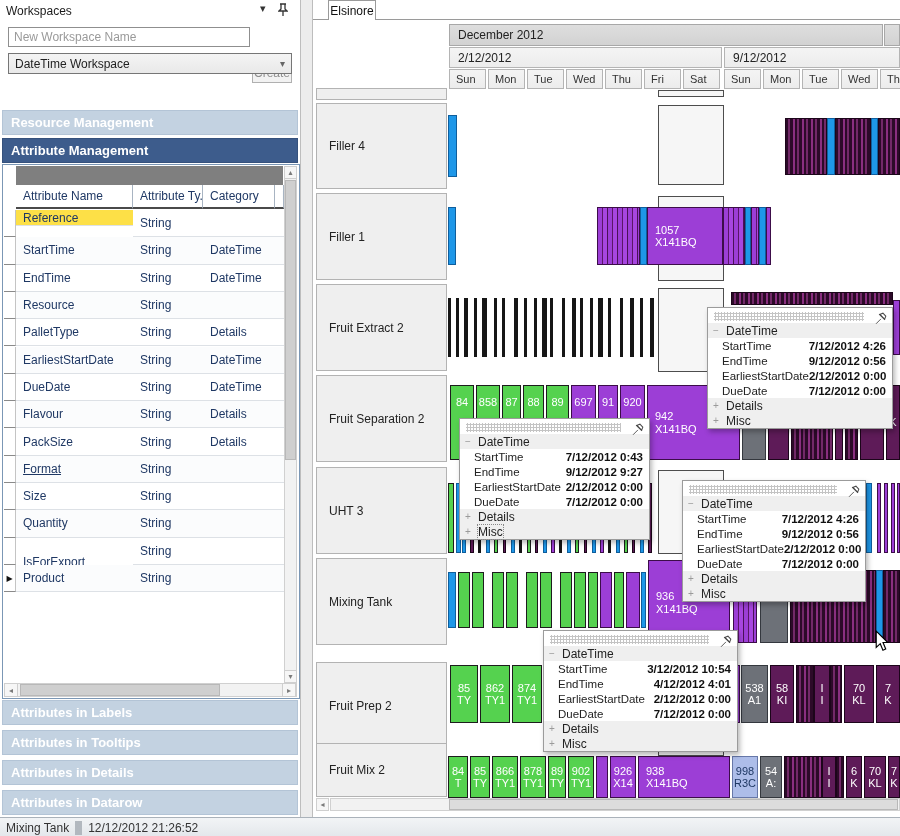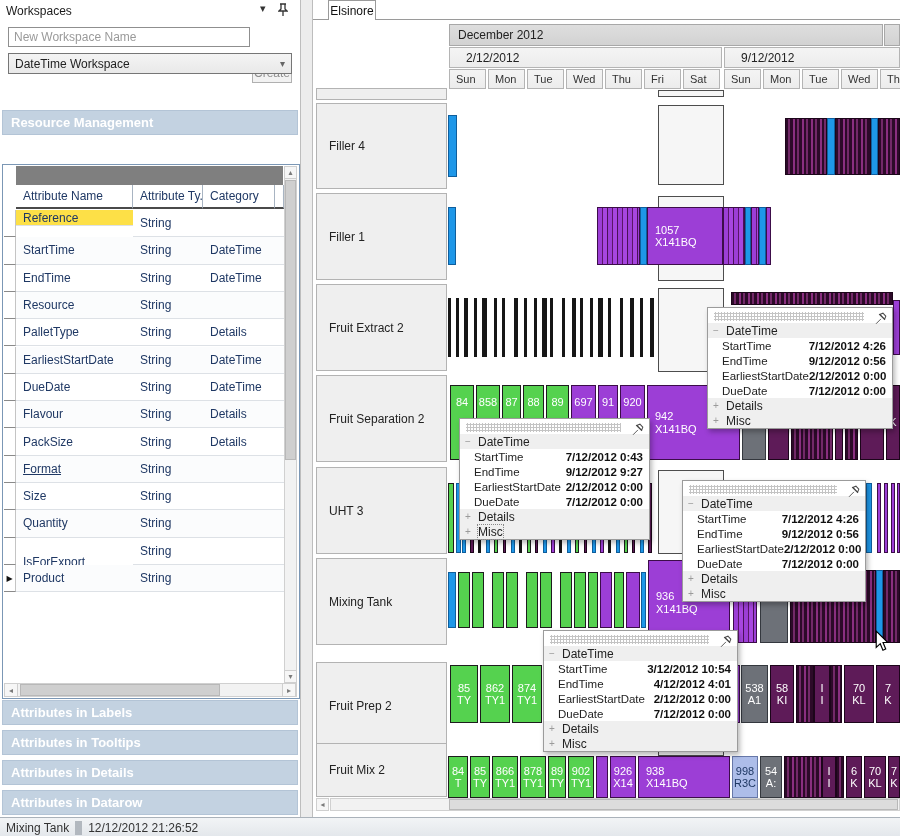--- a/index.html
+++ b/index.html
@@ -43,21 +43,21 @@
     border-top:1px solid #aab2ba;display:flex;align-items:center;color:#333;}
   .statusbar .st-div{width:1px;height:14px;background:#b2b8bf;margin:0 6px;}
   .statusbar span{padding-left:6px;}
   
   .tabline{position:absolute;left:313px;top:19px;width:587px;height:1px;background:#9a9a9a;}
   .tab{position:absolute;left:328px;top:0;width:48px;height:20px;background:#fff;border:1px solid #9a9a9a;
     border-bottom:none;display:flex;align-items:center;justify-content:center;font-size:12px;color:#111;box-sizing:border-box;}
   .mon{position:absolute;top:24px;height:22px;background:linear-gradient(#dedede,#d2d2d2);border:1px solid #a8a8a8;
     display:flex;align-items:center;padding-left:8px;color:#222;box-sizing:border-box;}
   .wk{position:absolute;top:47px;height:21px;background:linear-gradient(#f4f4f4,#ececec);border:1px solid #b4b4b4;
-    display:flex;align-items:center;padding-left:16px;color:#222;box-sizing:border-box;}
+    display:flex;align-items:center;padding-left:8px;color:#222;box-sizing:border-box;}
   .day{position:absolute;top:69px;height:20px;background:linear-gradient(#f4f4f4,#ececec);border:1px solid #b4b4b4;
     display:flex;align-items:center;padding-left:6px;font-size:11px;color:#333;box-sizing:border-box;}
   .rlabel{position:absolute;left:316px;width:131px;background:#efefef;border:1px solid #b3b3b3;
     display:flex;align-items:center;padding-left:12px;color:#222;box-sizing:border-box;}
   
   .bar{position:absolute;box-sizing:border-box;z-index:2;overflow:hidden;display:flex;}
   .bar .lab{width:100%;color:#fff;font-size:11px;line-height:12.5px;}
   .lp-c{align-items:center;}.lp-c .lab{text-align:center;}
   .lp-l{align-items:center;}.lp-l .lab{text-align:left;padding-left:7px;}
   .lp-t{align-items:flex-start;}.lp-t .lab{text-align:center;padding-top:10px;}
@@ -98,20 +98,21 @@
   <button class="btn" style="left:252px;top:27px;width:40px;height:20px;">Create</button>
   <div class="ws-dd">
     <span>DateTime Workspace</span>
     <span class="chev">▾</span>
   </div>
   <button class="btn" style="left:8px;top:79px;width:35px;height:18px;">Open</button>
   <button class="btn" style="left:220px;top:79px;width:38px;height:18px;">Delete</button>
   <button class="btn" style="left:262px;top:79px;width:32px;height:18px;">Size</button>
 
   <div class="acc" style="top:110px;">Resource Management</div>
+  <div class="acc dark" style="top:138px;">Attribute Management</div>
 
   <div id="attr-table">
     <div class="band"></div>
     <div id="attr-head">
         <div class="hcell" style="left: 13px; width: 117px; height: 24px; top: 20px;">Attribute Name</div>
         <div class="hcell" style="left: 130px; width: 70px; height: 24px; top: 20px;">Attribute Ty...</div>
         <div class="hcell" style="left: 200px; width: 72px; height: 24px; top: 20px;">Category</div>
         <div class="hcell" style="left: 272px; width: 9px; height: 24px; top: 20px;">D</div>
       </div>
     <div id="attr-rows">

